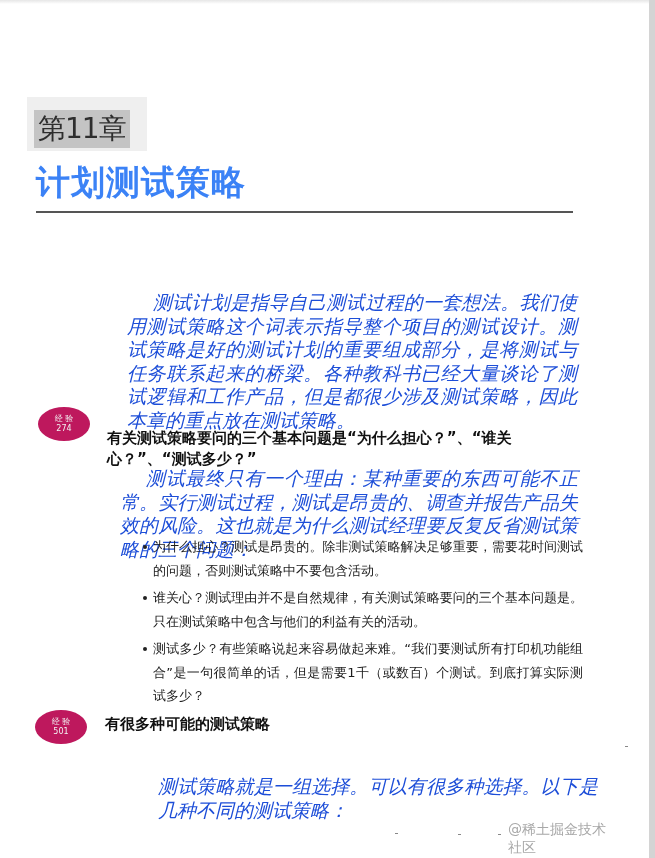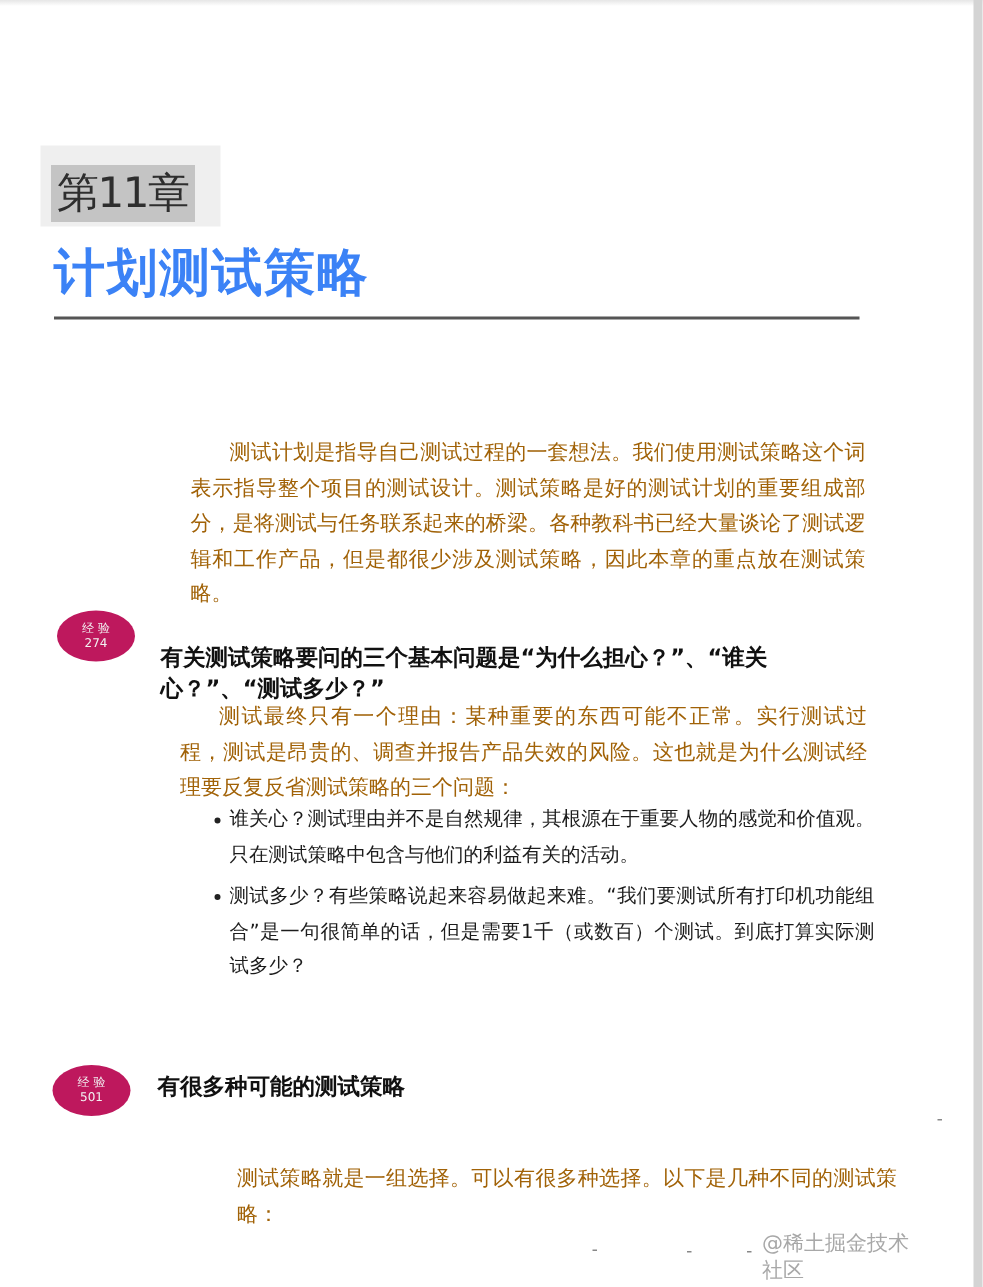--- a/index.html
+++ b/index.html
@@ -59,24 +59,25 @@
       letter-spacing: 1px;
     }
     .title-rule {
       position: absolute;
       left: 36px; top: 211px;
       width: 537px; height: 2px;
       background: #555;
     }
     .para {
       position: absolute;
-      font-size: 14px;
+      font-size: 19px;
       line-height: 23.5px;
-      color: #a16207;
+      color: #1d4ed8;
       text-align: justify;
+      font-style: italic;
     }
     .intro {
       left: 127px; top: 291px;
       width: 450px;
     }
     .indent {
       text-indent: 26px;
     }
     .badge {
       position: absolute;
@@ -172,21 +173,22 @@
 
   <div class="badge badge-1">
     <span>经 验</span>
     <span>274</span>
   </div>
   <h2 class="section-heading heading-1" style="margin:0;">有关测试策略要问的三个基本问题是“为什么担心？”、“谁关心？”、“测试多少？”</h2>
 
   <p class="para body-1 indent" style="margin:0;">测试最终只有一个理由：某种重要的东西可能不正常。实行测试过程，测试是昂贵的、调查并报告产品失效的风险。这也就是为什么测试经理要反复反省测试策略的三个问题：</p>
 
   <ul class="bullet-list">
-    <li>谁关心？测试理由并不是自然规律，其根源在于重要人物的感觉和价值观。只在测试策略中包含与他们的利益有关的活动。</li>
+    <li>为什么担心？测试是昂贵的。除非测试策略解决足够重要，需要花时间测试的问题，否则测试策略中不要包含活动。</li>
+    <li>谁关心？测试理由并不是自然规律，有关测试策略要问的三个基本问题是。只在测试策略中包含与他们的利益有关的活动。</li>
     <li>测试多少？有些策略说起来容易做起来难。“我们要测试所有打印机功能组合”是一句很简单的话，但是需要1千（或数百）个测试。到底打算实际测试多少？</li>
   </ul>
 
   <div class="badge badge-2">
     <span>经 验</span>
     <span>501</span>
   </div>
   <h2 class="section-heading heading-2" style="margin:0;">有很多种可能的测试策略</h2>
 
   <p class="para body-2" style="margin:12px;">测试策略就是一组选择。可以有很多种选择。以下是几种不同的测试策略：</p>

